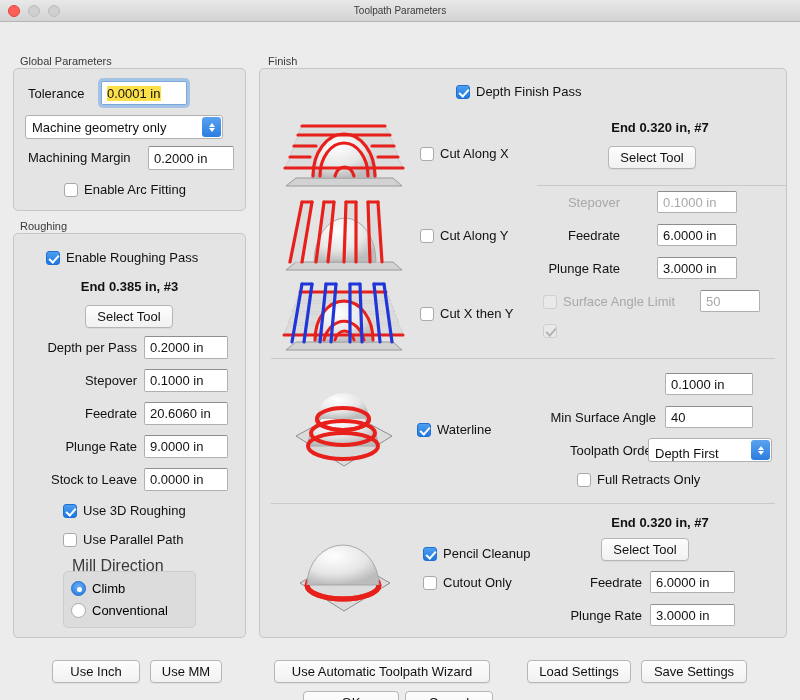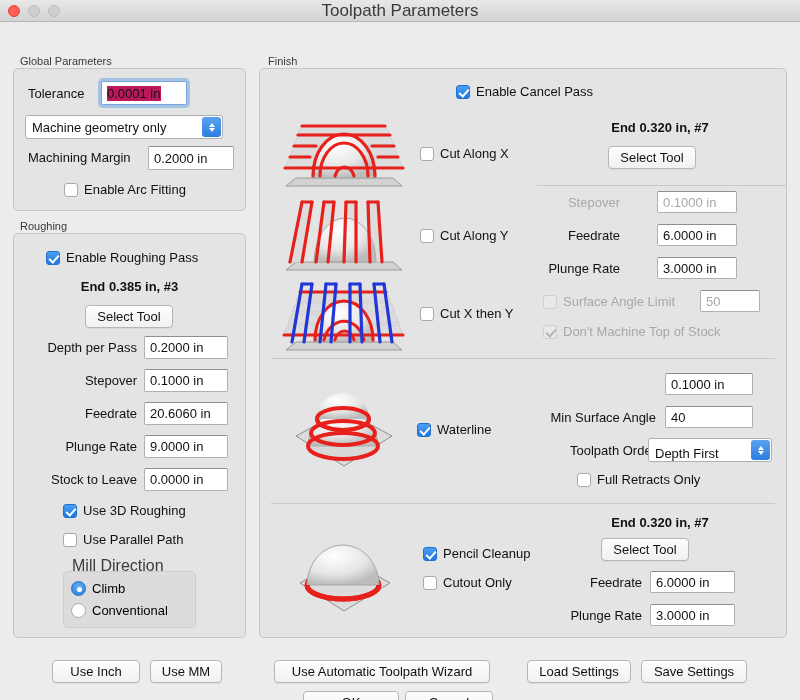--- a/index.html
+++ b/index.html
@@ -19,21 +19,21 @@
     background:linear-gradient(#e8e8e8,#d3d3d3);
     border-bottom:1px solid #b4b4b4;
     display:flex; align-items:center;
   }
   .lights{ position:absolute; left:8px; top:5px; display:flex; gap:8px; }
   .light{ width:12px; height:12px; border-radius:50%; }
   .light.close{ background:#ff5f57; border:1px solid #e0443e; }
   .light.min{ background:#cfcfcf; border:1px solid #bcbcbc; }
   .light.max{ background:#cfcfcf; border:1px solid #bcbcbc; }
   .title{
-    width:100%; text-align:center; font-size:17px; color:#3a3a3a;
+    width:100%; text-align:center; font-size:10px; color:#3a3a3a;
   }
 
   
   .content{ position:relative; width:800px; height:678px; }
 
   .group-label{
     position:absolute; font-size:11px; color:#3a3a3a;
   }
   .panel{
     position:absolute;
@@ -59,21 +59,21 @@
     display:flex; align-items:center;
     padding-left:5px;
     white-space:nowrap;
     overflow:hidden;
   }
   .field.dim{ color:#a8a8a8; }
   .field.focus{
     border:1px solid #7aa8dd;
     box-shadow:0 0 0 3px rgba(112,165,226,.55);
   }
-  .field .sel{ background:#be185d; }
+  .field .sel{ background:#fde047; }
 
   .btn{
     position:absolute;
     background:linear-gradient(#fdfdfd,#f1f1f1);
     border:1px solid #b6b6b6;
     border-radius:4px;
     font-size:13px;
     color:#111;
     display:flex; align-items:center; justify-content:center;
     white-space:nowrap;
@@ -244,21 +244,21 @@
   <div class="rd" style="left:71px; top:581px;">
     <span class="dot"></span>
     <span class="tx">Conventional</span>
   </div>
 
   <div class="group-label" style="left:268px; top:33px;">Finish</div>
   <div class="panel" style="left:259px; top:46px; width:528px; height:570px;"></div>
 
   <div class="cb on" style="left:456px; top:62px;">
     <span class="box"></span>
-    <span class="tx">Enable Cancel Pass</span>
+    <span class="tx">Depth Finish Pass</span>
   </div>
 
   <div class="thumb" style="left:272px; top:82px;">
     <svg width="143" height="86" viewBox="0 0 143 86">
       <defs>
         <radialGradient id="domeg" cx="38%" cy="28%" r="72%">
           <stop offset="0%" stop-color="#ffffff"></stop>
             <stop offset="62%" stop-color="#e6e6e6"></stop>
             <stop offset="100%" stop-color="#bcbcbc"></stop>
         </radialGradient>
@@ -382,21 +382,20 @@
   <div class="cb dis" style="left:543px; top:272px;">
     <span class="box"></span>
     <span class="tx">Surface Angle Limit</span>
   </div>
   <div class="field dim" style="left:700px; top:268px; width:60px; height:22px;">
     <span>50</span>
   </div>
 
   <div class="cb dis on" style="left:543px; top:302px;">
     <span class="box"></span>
-    <span class="tx">Don't Machine Top of Stock</span>
   </div>
 
   <div class="divider" style="left:271px; top:336px; width:504px;"></div>
 
   <div class="thumb" style="left:272px; top:352px;">
     <svg width="143" height="104" viewBox="0 0 143 104">
       <polygon points="24,62 72,36 120,62 72,92" fill="#dcdcdc" stroke="#8d8d8d" stroke-width="1"></polygon>
       <ellipse cx="71" cy="72" rx="35" ry="13" fill="#d8d8d8" stroke="#9a9a9a" stroke-width="1"></ellipse>
       <path d="M36,72 A35,35 0 0 1 106,72 Z" fill="url(#domeg)" stroke="#a8a8a8" stroke-width="1"></path>
       <ellipse cx="71" cy="72" rx="35" ry="13" fill="none" stroke="#e8201b" stroke-width="4"></ellipse>

